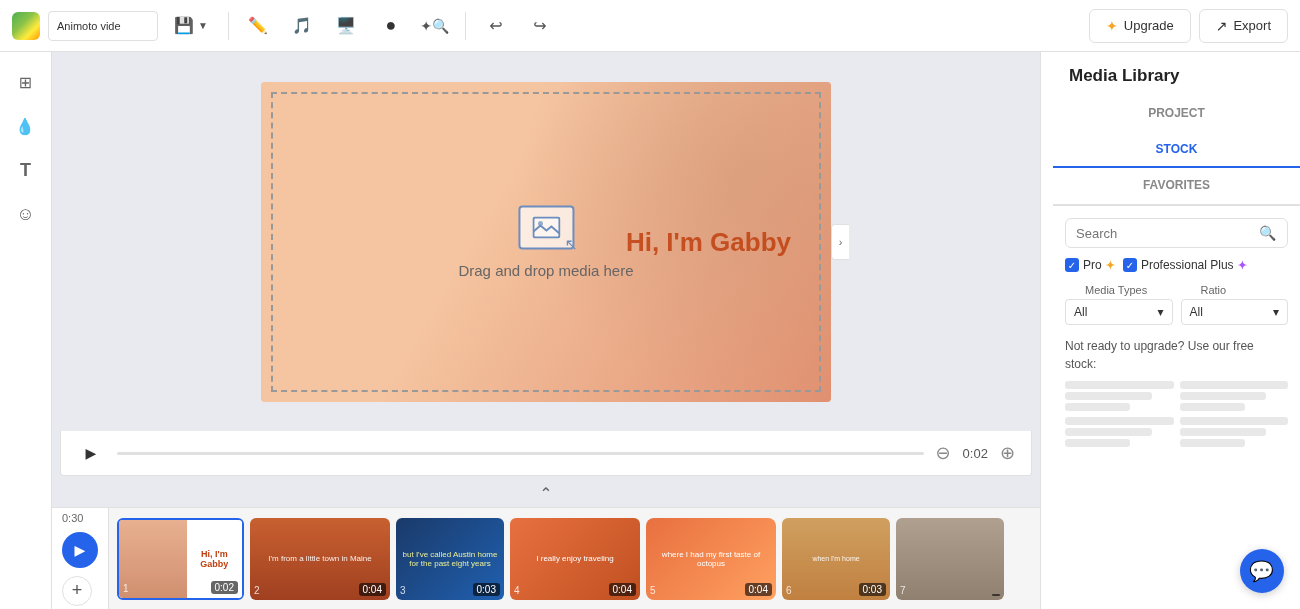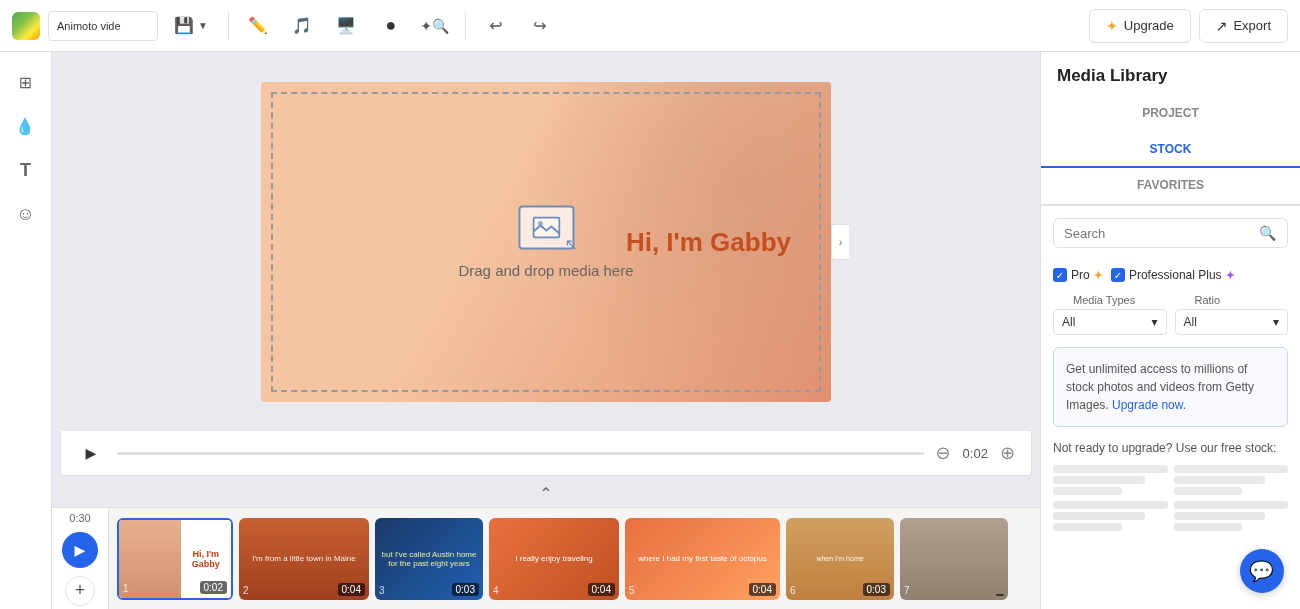--- a/index.html
+++ b/index.html
@@ -34,41 +34,41 @@
     .drag-drop-text { font-size: 15px; color: #666; background: transparent; }
     .play-btn-sm { width: 28px; height: 28px; border: none; background: transparent; cursor: pointer; color: #333; font-size: 14px; display: flex; align-items: center; justify-content: center; }
     .progress-bar { flex: 1; height: 3px; background: #e0e0e0; border-radius: 2px; position: relative; cursor: pointer; }
     .time-display { font-size: 13px; color: #555; }
 
     
     .collapse-handle { display: flex; justify-content: center; padding: 4px; cursor: pointer; color: #666; }
 
     
     .timeline { height: 102px; background: #f5f5f5; border-top: 1px solid #e0e0e0; display: flex; align-items: stretch; padding: 0; flex-shrink: 0; overflow: hidden; }
-    .timeline-controls { display: flex; flex-direction: column; align-items: center; justify-content: center; gap: 8px; padding: 0 10px; border-right: 1px solid #e0e0e0; background: #fff; flex-shrink: 0; }
+    .timeline-controls { display: flex; flex-direction: column; align-items: flex-start; justify-content: center; gap: 8px; padding: 0 10px; border-right: 1px solid #e0e0e0; background: #fff; flex-shrink: 0; }
     .timeline-time { font-size: 11px; color: #666; }
     .timeline-play { width: 36px; height: 36px; border-radius: 50%; background: #2563eb; border: none; color: #fff; font-size: 14px; cursor: pointer; display: flex; align-items: center; justify-content: center; }
     .timeline-add { width: 30px; height: 30px; border-radius: 50%; background: #fff; border: 1px solid #e0e0e0; color: #555; font-size: 18px; cursor: pointer; display: flex; align-items: center; justify-content: center; }
     .timeline-clips { display: flex; align-items: center; gap: 6px; padding: 8px; overflow-x: hidden; flex: 1; }
     .clip { position: relative; height: 82px; border-radius: 6px; overflow: hidden; flex-shrink: 0; cursor: pointer; }
     .clip-duration { position: absolute; bottom: 4px; right: 4px; background: rgba(0,0,0,0.6); color: #fff; font-size: 10px; padding: 1px 4px; border-radius: 3px; }
     .clip-number { position: absolute; bottom: 4px; left: 4px; color: rgba(255,255,255,0.8); font-size: 10px; }
     .clip-selected { border: 2px solid #2563eb; }
 
     
-    .right-panel { width: 260px; background: #fff; border-left: 1px solid #e0e0e0; display: flex; flex-direction: column; flex-shrink: 0; }
+    .right-panel { width: 260px; background: #fff; border-left: 1px solid #e0e0e0; display: flex; flex-direction: column; flex-shrink: 0; padding-left: 12px; }
     .panel-header { padding: 0; border-bottom: 1px solid #e0e0e0; flex-shrink: 0; }
     .panel-title { font-size: 17px; font-weight: 600; color: #222; padding: 14px 16px 10px; }
     .panel-tabs { display: flex; border-bottom: 1px solid #e0e0e0; flex-direction: column; }
     .panel-tab { flex: 1; text-align: center; padding: 10px 0; font-size: 12px; font-weight: 600; color: #888; cursor: pointer; border-bottom: 2px solid transparent; }
     .panel-tab.active { color: #2563eb; border-bottom: 2px solid #2563eb; }
     .panel-body { flex: 1; overflow-y: auto; padding: 12px; }
 
     
-    .search-box { display: flex; align-items: center; border: 1px solid #e0e0e0; border-radius: 6px; padding: 6px 10px; gap: 6px; margin-bottom: 20px; }
+    .search-box { display: flex; align-items: center; border: 1px solid #e0e0e0; border-radius: 6px; padding: 6px 10px; gap: 6px; margin-bottom: 10px; }
     .search-input { flex: 1; border: none; outline: none; font-size: 13px; color: #333; }
     .search-icon { color: #888; font-size: 14px; }
 
     
     .filter-row { display: flex; align-items: center; gap: 8px; margin-bottom: 12px; }
     .filter-checkbox { display: flex; align-items: center; gap: 4px; font-size: 12px; color: #333; }
     .checkbox { width: 14px; height: 14px; border-radius: 3px; background: #2563eb; border: none; display: flex; align-items: center; justify-content: center; color: #fff; font-size: 10px; flex-shrink: 0; }
     .pro-badge { font-size: 11px; color: #f5a623; font-weight: 600; }
     .plus-badge { font-size: 11px; color: #a855f7; font-weight: 600; }
 
@@ -213,32 +213,32 @@
         <button class="timeline-play">
           <span>▶</span>
         </button>
         <button class="timeline-add">
           <span>+</span>
         </button>
       </div>
 
       <div class="timeline-clips">
 
-        <div class="clip clip-selected" style="width:116px;">
+        <div class="clip clip-selected" style="width:127px;">
           <div style="width:100%; height:100%; background: linear-gradient(to bottom right, #f0c0a0 50%, #fff 50%); display:flex; align-items:center; justify-content:center; position:relative;">
             <div style="position:absolute; left:0; top:0; width:55%; height:100%; background: linear-gradient(to bottom, #e8b090, #d09070);"></div>
             <div style="position:absolute; right:0; top:0; width:45%; height:100%; background: #fff; display:flex; align-items:center; justify-content:center;">
               <span style="font-size:9px; color:#c04010; font-weight:700; text-align:center; padding:2px;">Hi, I'm<br>Gabby</span>
             </div>
           </div>
           <span class="clip-duration">0:02</span>
           <span class="clip-number">1</span>
         </div>
 
-        <div class="clip" style="width:130px; background:#e87040;">
+        <div class="clip" style="width:140px; background:#e87040;">
           <div style="width:100%; height:100%; background: linear-gradient(to bottom, #c86030, #a04020); display:flex; align-items:center; justify-content:center;">
             <span style="font-size:8px; color:#fff; text-align:center; padding:4px; opacity:0.9;">I'm from a little town in Maine</span>
           </div>
           <span class="clip-duration">0:04</span>
           <span class="clip-number">2</span>
         </div>
 
         <div class="clip" style="width:108px;">
           <div style="width:100%; height:100%; background: linear-gradient(135deg, #1a3a6a, #2060b0); display:flex; align-items:center; justify-content:center;">
             <span style="font-size:8px; color:#ff9; text-align:center; padding:4px; opacity:0.9;">but I've called Austin home for the past eight years</span>
@@ -248,21 +248,21 @@
         </div>
 
         <div class="clip" style="width:130px;">
           <div style="width:100%; height:100%; background: linear-gradient(135deg, #e87040, #c05020); display:flex; align-items:center; justify-content:center;">
             <span style="font-size:8px; color:#fff; text-align:left; padding:4px;">I really enjoy traveling</span>
           </div>
           <span class="clip-duration">0:04</span>
           <span class="clip-number">4</span>
         </div>
 
-        <div class="clip" style="width:155px;">
+        <div class="clip" style="width:130px;border-radius:8px;">
           <div style="width:100%; height:100%; background: linear-gradient(135deg, #e87040, #ffa060); display:flex; align-items:center; justify-content:center;">
             <span style="font-size:8px; color:#fff; text-align:center; padding:4px;">where I had my first taste of octopus</span>
           </div>
           <span class="clip-duration">0:04</span>
           <span class="clip-number">5</span>
         </div>
 
         <div class="clip" style="width:108px;">
           <div style="width:100%; height:100%; background: linear-gradient(to bottom, #d0a060, #c08040); display:flex; align-items:center; justify-content:center;">
             <span style="font-size:7px; color:#fff; text-align:center; padding:4px; opacity:0.9;">when I'm home</span>
@@ -326,28 +326,20 @@
         </div>
         <div class="select-group">
           <span class="select-label">Ratio</span>
           <div class="select-control">
             <span>All</span>
             <span>▾</span>
           </div>
         </div>
       </div>
 
-      <div class="info-box">
-        <p class="info-text">
-          <span>Get unlimited access to millions of stock photos and videos from Getty Images.</span>
-          <a href="#" class="upgrade-link">
-            <span>Upgrade now.</span>
-          </a>
-        </p>
-      </div>
 
       <p class="free-stock-text">Not ready to upgrade? Use our free stock:</p>
 
       <div class="skeleton-grid">
         <div class="skeleton-item">
           <div class="skeleton-line"></div>
           <div class="skeleton-line medium"></div>
           <div class="skeleton-line short"></div>
         </div>
         <div class="skeleton-item">

